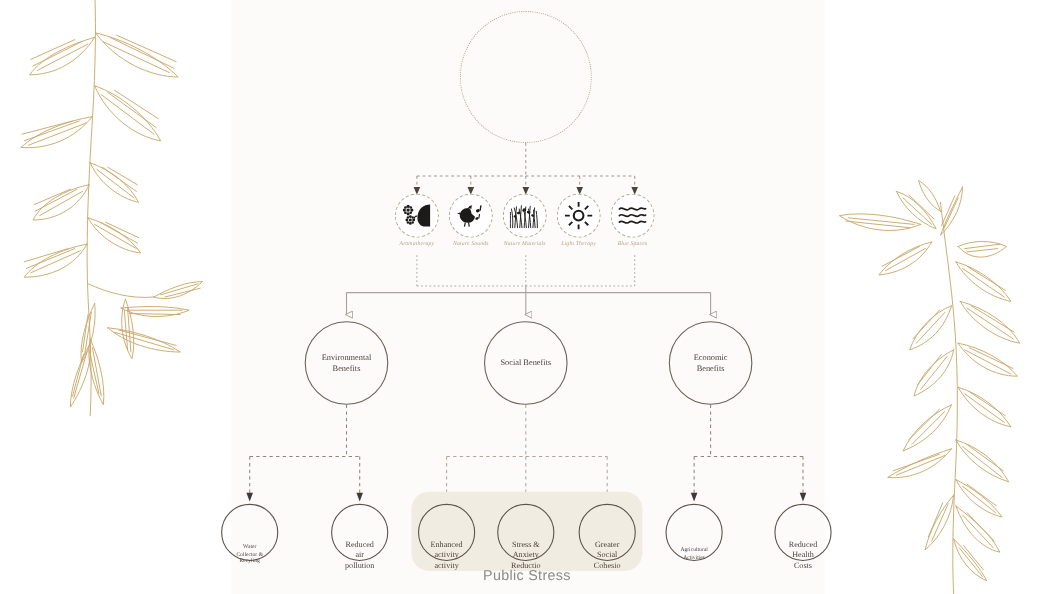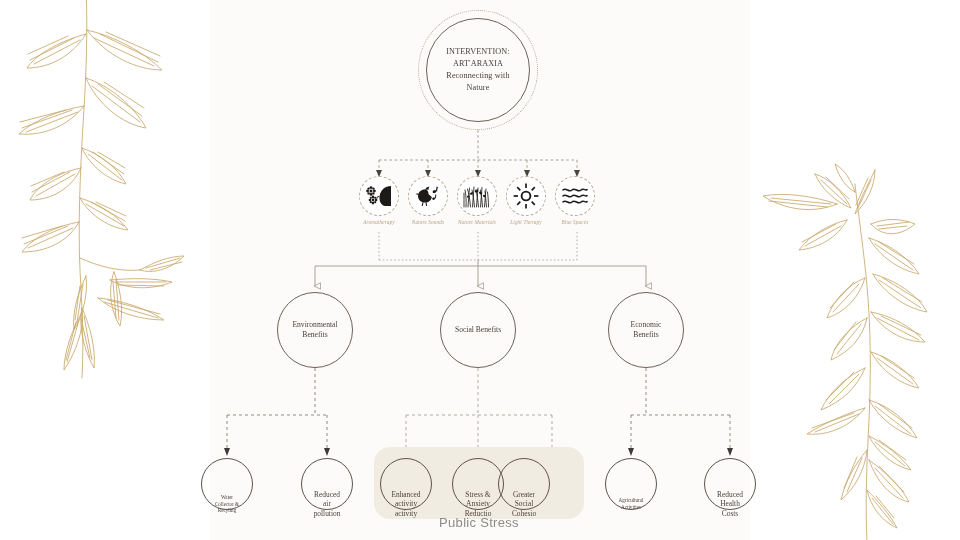--- a/index.html
+++ b/index.html
@@ -131,21 +131,21 @@
     height: 52px;
     border: 1.2px solid #5c544c;
   }
   .node-outcome .node-label { font-size: 7.4px; margin-top: 40px; }
   .node-outcome.tiny .node-label { font-size: 5.1px; }
 
   #node-water   { left: 201px; top: 458px; }
   #node-air     { left: 301px; top: 458px; }
   #node-phys    { left: 380px; top: 458px; }
   #node-stress  { left: 452px; top: 458px; }
-  #node-cohes   { left: 498px; top: 458px; align-items: center; }
+  #node-cohes   { left: 526px; top: 458px; align-items: center; }
   #node-agri    { left: 605px; top: 458px; }
   #node-health  { left: 704px; top: 458px; }
 
   
   #icon-row {
     position: absolute;
     left: 358px;
     top: 176px;
     width: 236px;
     height: 58px;
@@ -360,28 +360,20 @@
     <g fill="#3f3a34">
       <path d="M628,448 L634,448 L631,456 Z"></path>
       <path d="M727,448 L733,448 L730,456 Z"></path>
     </g>
   </svg>
 
   <div id="public-health-box"></div>
   <div id="public-health-label">Public Stress</div>
 
   <div id="node-root-ring"></div>
-  <div class="node" id="node-root">
-    <span class="node-label">
-      <span>INTERVENTION:</span><br>
-      <span>ART'ARAXIA</span><br>
-      <span>Reconnecting with</span><br>
-      <span>Nature</span>
-    </span>
-  </div>
 
   <div id="icon-row">
 
     <div class="icon-item" style="left:0px;">
       <div class="icon-disc">
         <svg width="26" height="22" viewBox="0 0 26 22">
           <path d="M25 1 C19 1 14.5 5 13.6 11 C12.8 16.5 15.5 20.5 19 21 L25 21 Z" fill="#1d1b19"></path>
           <path d="M13.2 11.6 C11.4 11.2 10.4 12.6 11 13.8" stroke="#1d1b19" stroke-width="1" fill="none"></path>
           <g fill="#1d1b19">
             <circle cx="5" cy="6" r="1.5"></circle>

